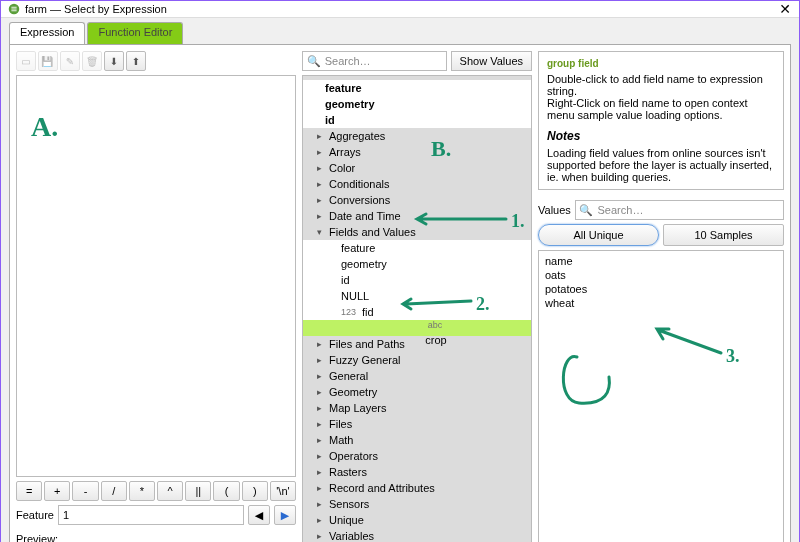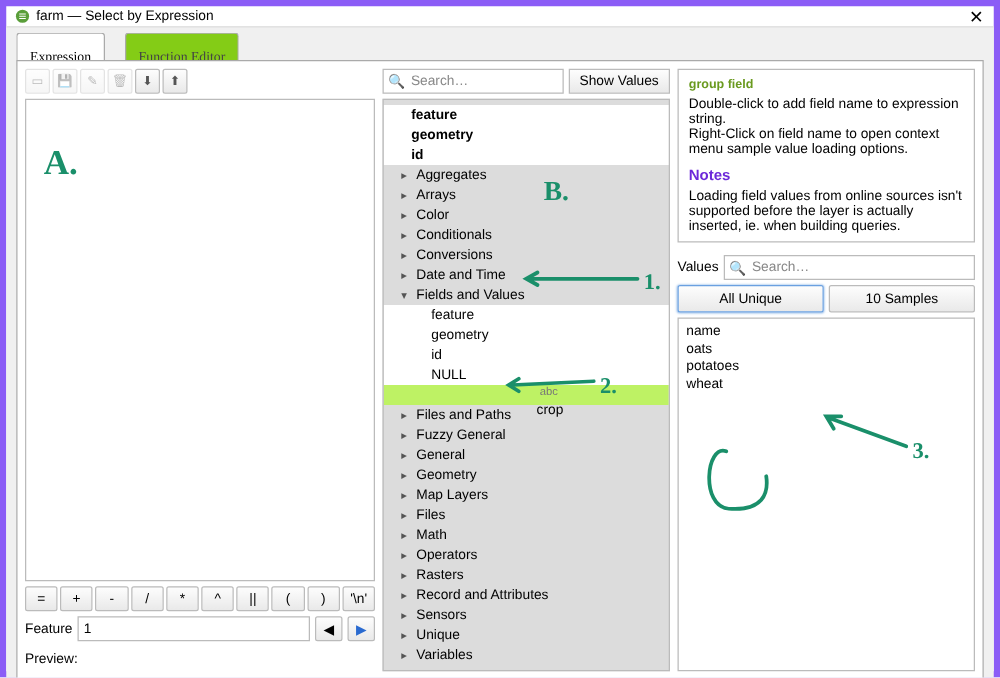--- a/index.html
+++ b/index.html
@@ -1,24 +1,24 @@
 <!DOCTYPE html>
 <html><head>
 <meta charset="utf-8">
 <style>
   * { box-sizing: border-box; font-family: "Segoe UI", Tahoma, sans-serif; font-size: 11px; }
   body { margin: 0; background: #eee; overflow: hidden; }
-  .window { width: 800px; height: 542px; background: #fff; border: 5px solid #8b5cf6; display: flex; flex-direction: column; position: relative; }
+  .window { width: 800px; height: 542px; background: #fff; border: 1px solid #8b5cf6; display: flex; flex-direction: column; position: relative; }
   .titlebar { height: 22px; display: flex; align-items: center; padding: 0 6px; }
   .title-icon { width: 14px; height: 14px; margin-right: 4px; }
   .title-text { flex: 1; }
   .close-x { width: 16px; text-align: center; font-size: 14px; cursor: default; }
   .dlg-body { flex: 1; background: #f0f0f0; border-top: 1px solid #ddd; padding: 4px 8px 6px 8px; display: flex; flex-direction: column; }
   .tabs { display: flex; height: 22px; }
-  .tab { background: #fff; border: 1px solid #aaa; border-bottom: none; padding: 13px 10px; margin-right: 16px; border-top-left-radius: 3px; border-top-right-radius: 3px; font-family: Liberation Serif, serif; }
+  .tab { background: #fff; border: 1px solid #aaa; border-bottom: none; padding: 3px 10px; margin-right: 2px; border-top-left-radius: 3px; border-top-right-radius: 3px; }
   .tab.inactive { background: #84cc16; color: #444; }
   .tab-panel { flex: 1; background: #fff; border: 1px solid #aaa; display: flex; flex-direction: column; padding: 6px; gap: 4px; }
   .toolbar-row { display: flex; gap: 2px; align-items: center; }
   .tb-btn { width: 20px; height: 20px; border: 1px solid #bbb; background: linear-gradient(#fdfdfd,#e9e9e9); border-radius: 2px; display: flex; align-items: center; justify-content: center; font-size: 10px; color: #555; }
   .tb-btn.disabled { opacity: 0.4; }
   .main-cols { flex: 1; display: flex; gap: 6px; min-height: 0; }
   .left-col { width: 280px; display: flex; flex-direction: column; gap: 4px; }
   .expr-area { flex: 1; border: 1px solid #bbb; background: #fff; position: relative; }
   .op-row { display: flex; gap: 2px; }
   .op-btn { flex: 1; height: 20px; border: 1px solid #bbb; background: linear-gradient(#fdfdfd,#e9e9e9); border-radius: 2px; display: flex; align-items: center; justify-content: center; font-size: 11px; }
@@ -34,25 +34,25 @@
   .tree-line.bold { font-weight: bold; background: #fff; padding-left: 22px; }
   .tree-line.group { padding-left: 14px; }
   .tree-line.expanded { padding-left: 14px; }
   .tree-line.sub { background: #fff; padding-left: 38px; }
   .tree-line.selected { background: #bef264; flex-direction: column; }
   .caret { width: 8px; color: #555; font-size: 9px; }
   .type-tag { font-size: 9px; color: #777; margin-right: 2px; }
   .right-col { flex: 1; display: flex; flex-direction: column; gap: 4px; }
   .help-box { border: 1px solid #bbb; background: #fff; padding: 6px 8px; }
   .help-head { color: #6a9a1f; font-weight: bold; font-size: 10px; margin-bottom: 4px; }
-  .help-note { color: #6d28d9; font-weight: bold; font-size: 12px; margin: 8px 0 4px; }
+  .help-note { color: #000000; font-weight: bold; font-size: 12px; margin: 8px 0 4px; font-style: italic; }
   .values-row { display: flex; align-items: center; gap: 4px; margin-top: 6px; }
   .val-btns { display: flex; gap: 4px; }
   .val-btn { flex: 1; height: 22px; border: 1px solid #bbb; background: linear-gradient(#fdfdfd,#e9e9e9); border-radius: 2px; display: flex; align-items: center; justify-content: center; }
-  .val-btn.active { border-color: #6aa0e0; box-shadow: 0 0 2px #6aa0e0; }
+  .val-btn.active { border-color: #6aa0e0; box-shadow: 0 0 2px #6aa0e0; border-radius: 11px; }
   .values-list { flex: 1; border: 1px solid #bbb; background: #fff; padding: 4px 6px; }
   .values-list div { height: 14px; }
   
   .anno { position: absolute; color: #1a8f6a; font-family: "Comic Sans MS", cursive; font-weight: bold; pointer-events: none; }
   svg.anno-svg { position: absolute; left:0; top:0; width:800px; height:542px; pointer-events:none; }
   svg.anno-svg path, svg.anno-svg line, svg.anno-svg circle, svg.anno-svg ellipse { stroke: #1a8f6a; stroke-width: 3; fill: none; stroke-linecap: round; }
 </style>
 </head>
 <body>
 
@@ -156,20 +156,24 @@
               </div>
             <div class="tree-line sub">
                 <span>geometry</span>
               </div>
             <div class="tree-line sub">
                 <span>id</span>
               </div>
             <div class="tree-line sub">
                 <span>NULL</span>
               </div>
+            <div class="tree-line sub">
+                <span class="type-tag">123</span>
+                <span>fid</span>
+              </div>
             <div class="tree-line sub selected">
                 <span class="type-tag">abc</span>
                 <span>crop</span>
               </div>
             <div class="tree-line group">
                 <span class="caret">▸</span>
                 <span>Files and Paths</span>
               </div>
             <div class="tree-line group">
                 <span class="caret">▸</span>

